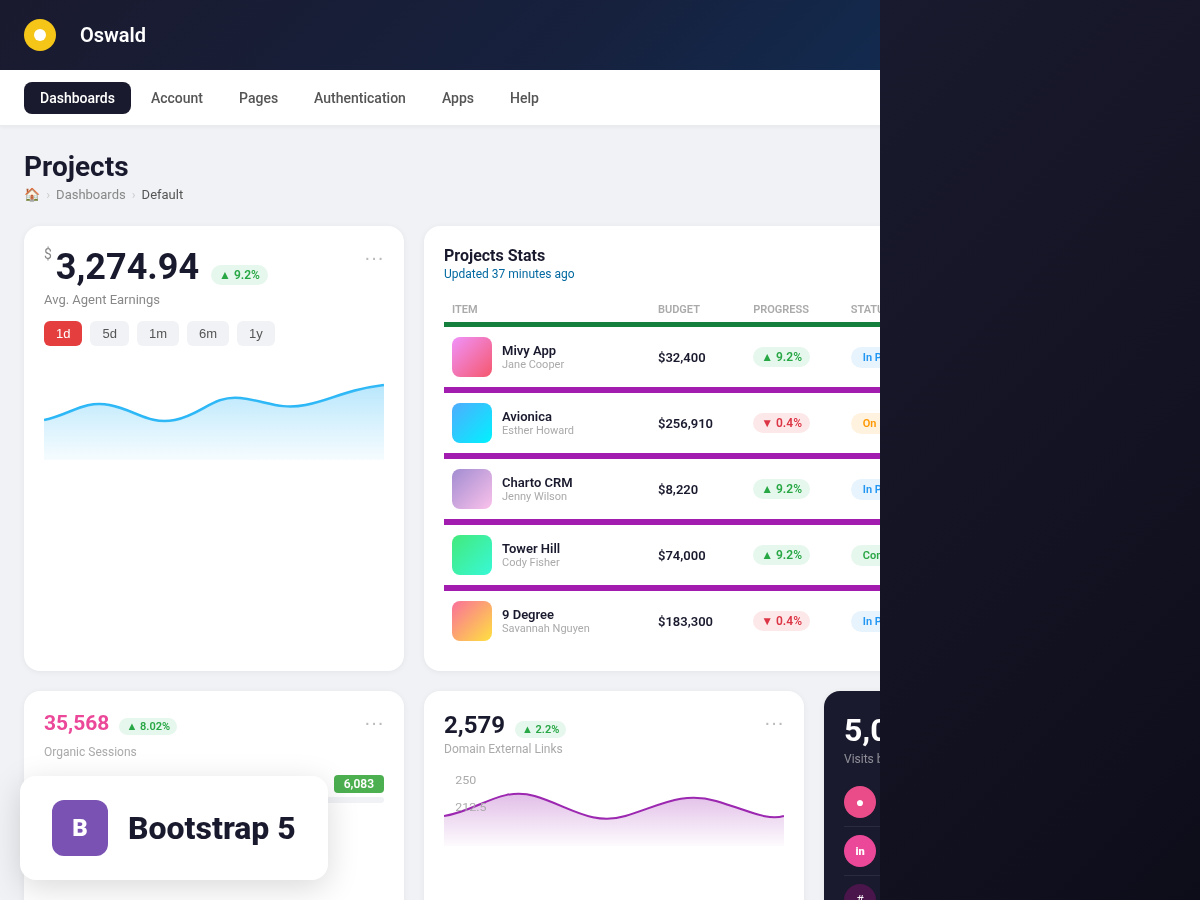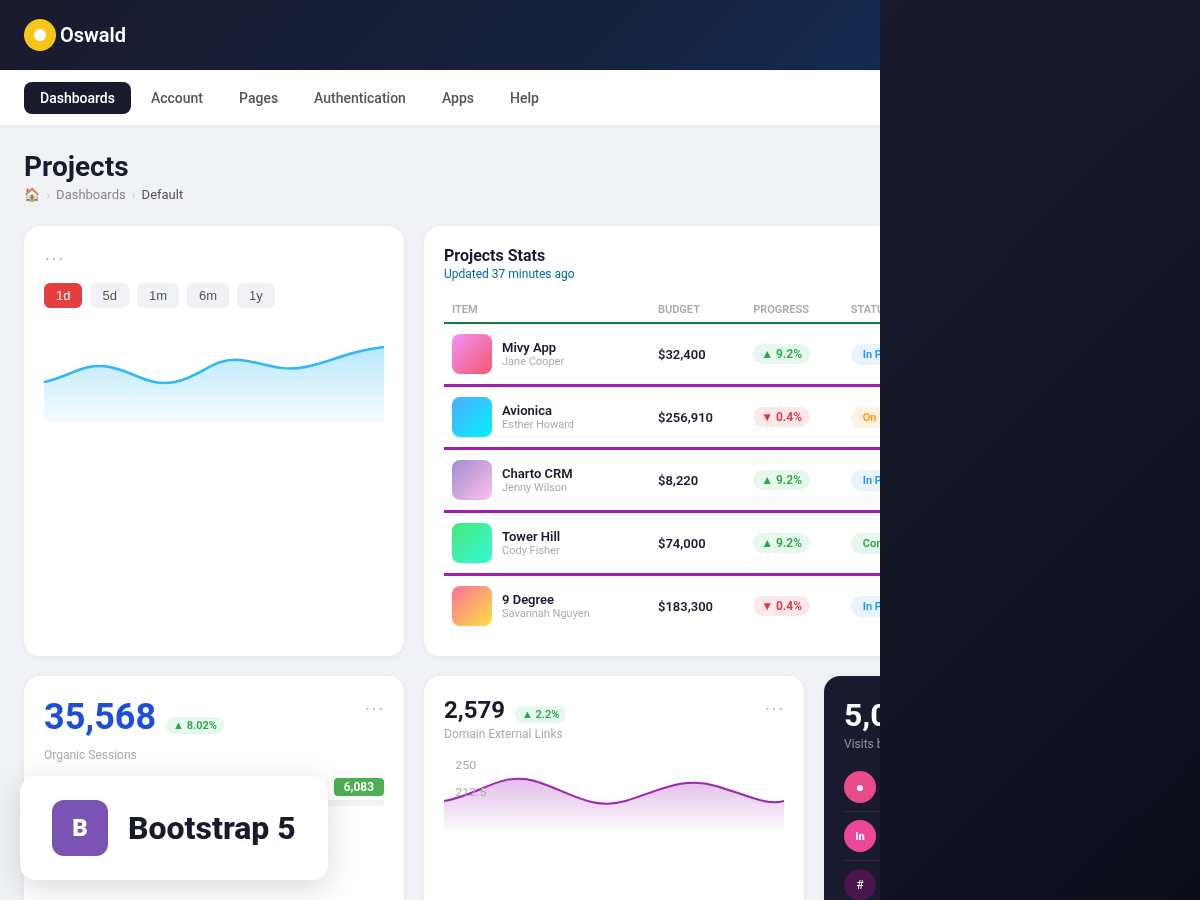--- a/index.html
+++ b/index.html
@@ -16,21 +16,21 @@
       overflow: hidden;
     }
     .top-navbar::after {
       content: '';
       position: absolute;
       right: 0; top: 0; bottom: 0;
       width: 300px;
       background: radial-gradient(ellipse at right, rgba(180,100,200,0.3), transparent);
       pointer-events: none;
     }
-    .navbar-brand { display: flex; align-items: center; gap: 4px; }
+    .navbar-brand { display: flex; align-items: center; gap: 24px; }
     .brand-icon {
       width: 32px; height: 32px; background: #f5c518;
       border-radius: 50%; display: flex; align-items: center; justify-content: center;
     }
     .brand-icon::after { content: ''; width: 12px; height: 12px; background: #fff; border-radius: 50%; }
     .brand-name { color: white; font-size: 20px; font-weight: 600; }
     .navbar-right { margin-left: auto; display: flex; align-items: center; gap: 14px; }
     .nav-icon-btn {
       width: 34px; height: 34px; background: rgba(255,255,255,0.1);
       border-radius: 8px; display: flex; align-items: center; justify-content: center;
@@ -129,24 +129,24 @@
     .projects-title { font-size: 16px; font-weight: 700; color: #1a1a2e; }
     .projects-subtitle { font-size: 12px; color: #0369a1; margin-top: 2px; }
     .history-btn {
       padding: 5px 12px; background: #f0f2f5; border: none; border-radius: 6px;
       font-size: 12px; cursor: pointer; color: #555;
     }
 
     .projects-table { width: 100%; border-collapse: collapse; }
     .projects-table th {
       font-size: 11px; font-weight: 600; color: #aaa; text-transform: uppercase;
-      padding: 6px 8px; text-align: left; border-bottom: 2px solid #15803d;
+      padding: 6px 8px; text-align: left; border-bottom: 5px solid #15803d;
     }
     .projects-table td { padding: 10px 8px; vertical-align: middle; font-size: 13px; }
-    .projects-table tr:not(:last-child) td { border-bottom: 3px solid #a21caf; }
+    .projects-table tr:not(:last-child) td { border-bottom: 6px solid #a21caf; }
 
     .project-item { display: flex; align-items: center; gap: 10px; }
     .project-thumb {
       width: 40px; height: 40px; border-radius: 8px; overflow: hidden; flex-shrink: 0;
     }
     .project-thumb-img {
       width: 100%; height: 100%;
       background: linear-gradient(135deg, #f093fb, #f5576c);
     }
     .project-thumb-img.blue { background: linear-gradient(135deg, #4facfe, #00f2fe); }
@@ -179,21 +179,21 @@
     .view-btn {
       width: 28px; height: 28px; border-radius: 6px; background: #f0f2f5;
       display: flex; align-items: center; justify-content: center;
       cursor: pointer; font-size: 12px; color: #555; border: none;
     }
 
     
     .bottom-cards-row { display: grid; grid-template-columns: 380px 380px 1fr; gap: 20px; }
     
     
-    .sessions-number { font-size: 36px; font-weight: 700; color: #1d4ed8; }
+    .sessions-number { font-size: 21px; font-weight: 700; color: #ec4899; }
     .sessions-badge { display: inline-flex; align-items: center; gap: 3px; background: #e6f7ed; color: #28a745; font-size: 11px; font-weight: 600; padding: 2px 7px; border-radius: 12px; margin-left: 6px; }
     .sessions-label { font-size: 12px; color: #aaa; margin-top: 10px; }
     
     .country-row { display: flex; justify-content: space-between; align-items: center; margin-top: 10px; font-size: 13px; color: #555; }
     .country-bar-container { width: 100%; height: 6px; background: #f0f2f5; border-radius: 3px; margin-top: 4px; }
     .country-bar { height: 100%; border-radius: 3px; background: #4caf50; }
 
     
     .domain-number { font-size: 24px; font-weight: 700; color: #1a1a2e; }
     .domain-badge { display: inline-flex; align-items: center; gap: 3px; background: #e6f7ed; color: #28a745; font-size: 11px; font-weight: 600; padding: 2px 7px; border-radius: 12px; margin-left: 6px; }
@@ -296,20 +296,28 @@
     <div class="header-actions">
       <button class="btn-new-project">New Project</button>
       <button class="btn-reports">Reports</button>
     </div>
   </div>
 
   <div class="cards-row">
 
     <div class="card earnings-card">
       <div class="earnings-header">
+        <div>
+          <div>
+            <span class="earnings-currency">$</span>
+            <span class="earnings-amount">3,274.94</span>
+            <span class="earnings-badge">▲ 9.2%</span>
+          </div>
+          <div class="earnings-label">Avg. Agent Earnings</div>
+        </div>
         <button class="more-btn">···</button>
       </div>
 
       <div class="time-filters">
         <button class="time-btn active">1d</button>
         <button class="time-btn">5d</button>
         <button class="time-btn">1m</button>
         <button class="time-btn">6m</button>
         <button class="time-btn">1y</button>
       </div>

